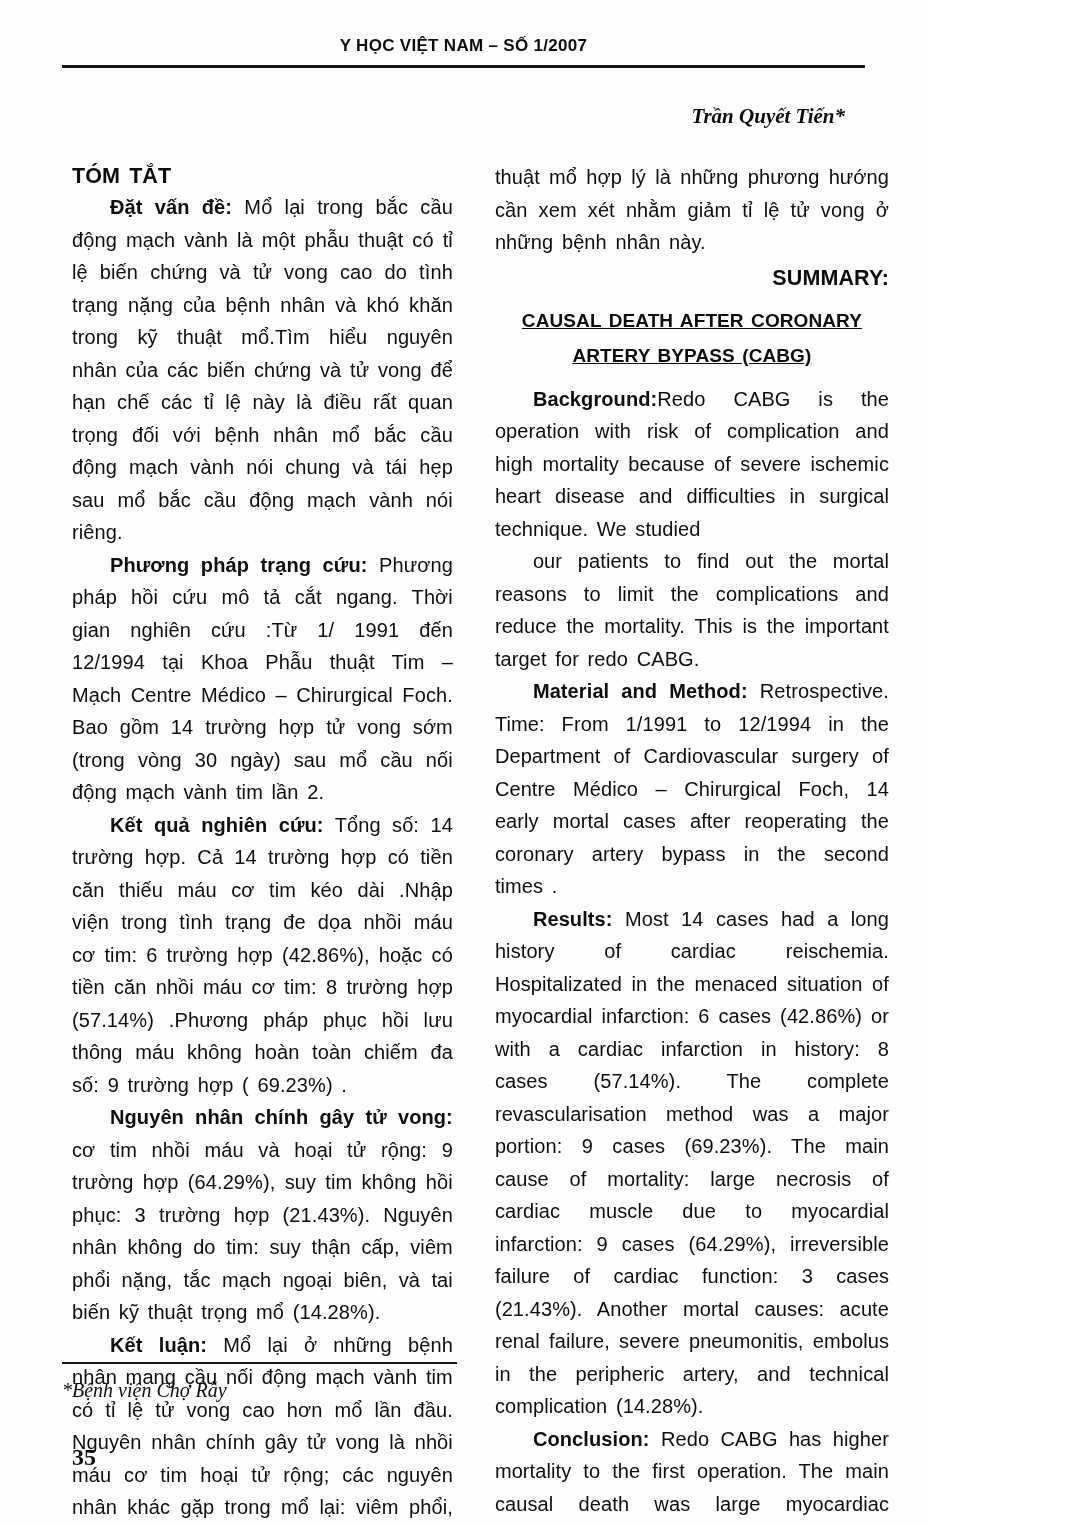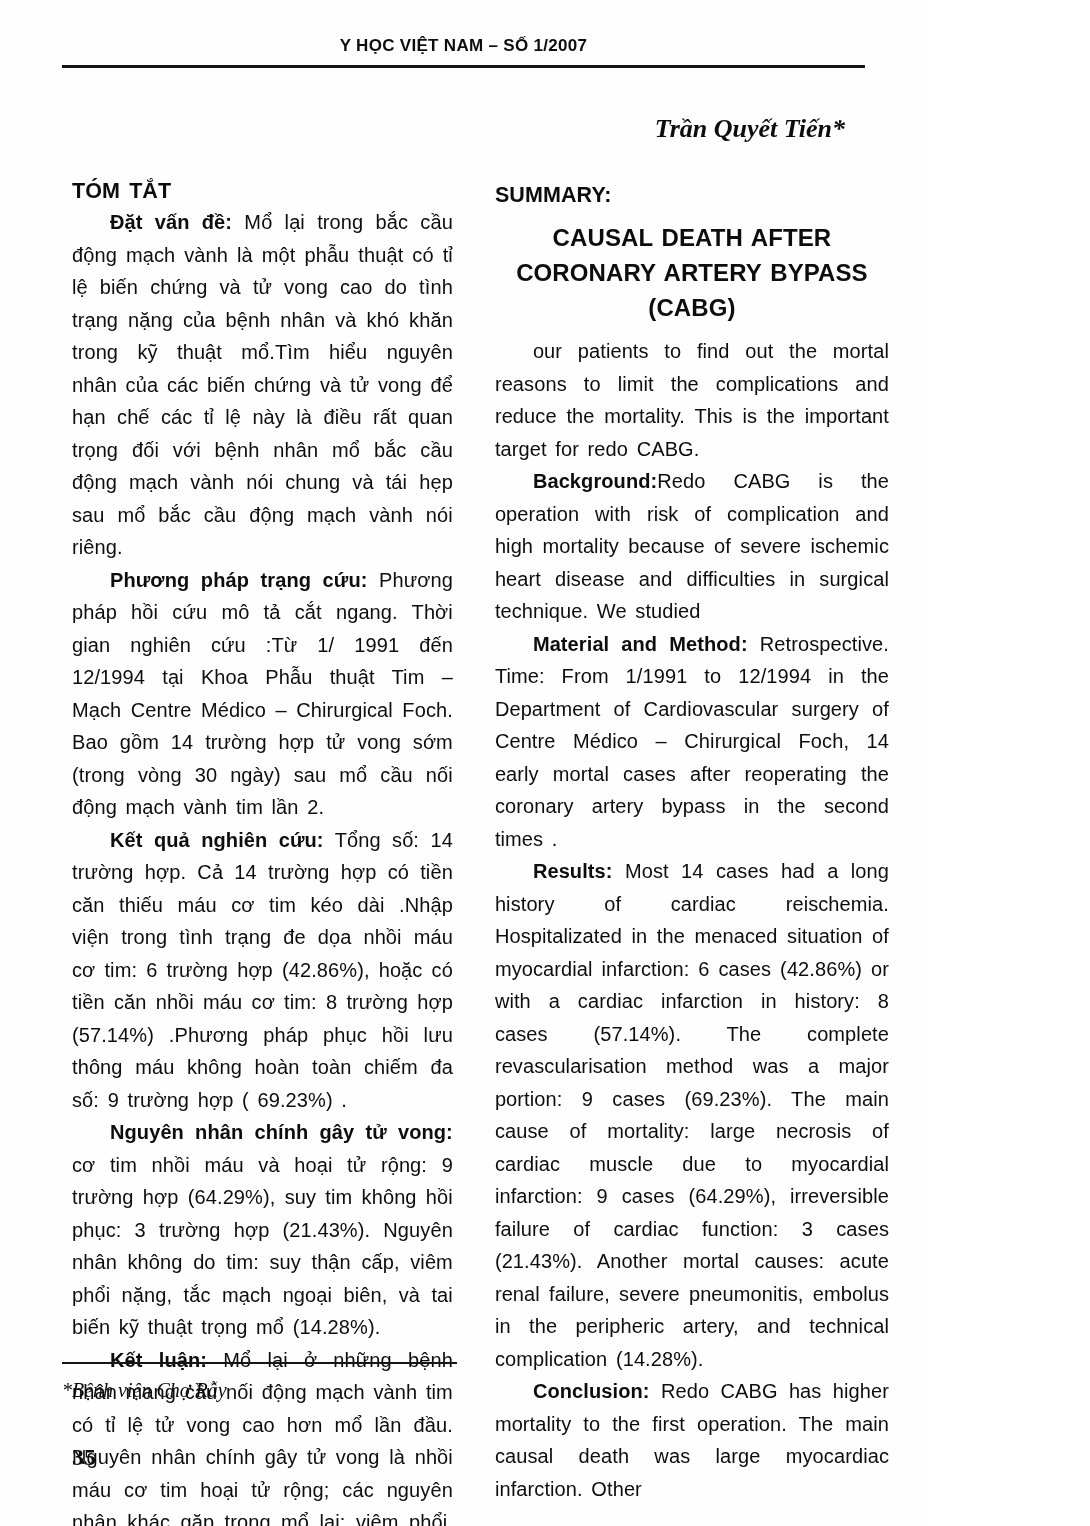--- a/index.html
+++ b/index.html
@@ -25,27 +25,27 @@
   .title{
     margin:15px 28px 0 28px;
     text-align:center;
     font-family:"Liberation Serif","DejaVu Serif",serif;
     font-weight:700;
     font-size:30px;
     line-height:36px;
     letter-spacing:.2px;
   }
   .author{
-    margin-top:46px;
+    margin-top:36px;
     padding-right:82px;
     text-align:right;
     font-family:"Liberation Serif","DejaVu Serif",serif;
     font-style:italic;
     font-weight:700;
-    font-size:26px;
+    font-size:21px;
   }
   .columns{
     display:flex;
     margin-top:32px;
     padding:0 38px 0 72px;
     gap:42px;
   }
   .col{
     font-size:20px;
     line-height:32.5px;
@@ -58,29 +58,30 @@
   .col p{margin:0;text-indent:38px;}
   .col p.noindent{text-indent:0;}
   .lead{font-weight:700;}
   .sec-heading{
     font-weight:700;
     font-size:21.5px;
     line-height:30px;
     margin:0;
     text-align:left;
   }
-  .sec-heading.summary{margin:4px 0 10px 0;}
+  .sec-heading.summary{margin:4px 0 10px 0;text-align:right;}
   .summary-title{
     font-weight:700;
-    font-size:24px;
+    font-size:19px;
     line-height:35px;
     text-align:center;
     margin:6px 0 10px 0;
     padding:0 8px;
     word-spacing:2px;
+    text-decoration:underline;
   }
   .footnote-wrap{
     position:absolute;
     left:62px;top:1362px;
     width:395px;
     border-top:2.5px solid #161616;
     padding-top:15px;
   }
   .footnote{
     font-family:"Liberation Serif","DejaVu Serif",serif;
@@ -119,24 +120,25 @@
     <div class="col left">
       <div class="sec-heading">TÓM TẮT</div>
       <p><span class="lead">Đặt vấn đề:</span><span> Mổ lại trong bắc cầu động mạch vành là một phẫu thuật có tỉ lệ biến chứng và tử vong cao do tình trạng nặng của bệnh nhân và khó khăn trong kỹ thuật mổ.Tìm hiểu nguyên nhân của các biến chứng và tử vong để hạn chế các tỉ lệ này là điều rất quan trọng đối với bệnh nhân mổ bắc cầu động mạch vành nói chung và tái hẹp sau mổ bắc cầu động mạch vành  nói riêng.</span></p>
       <p><span class="lead">Phương pháp trạng cứu:</span><span> Phương pháp hồi cứu mô tả cắt ngang. Thời gian nghiên cứu :Từ 1/ 1991 đến 12/1994 tại Khoa Phẫu thuật Tim – Mạch Centre Médico – Chirurgical Foch. Bao gồm  14 trường hợp tử vong sớm (trong vòng 30 ngày) sau mổ cầu nối động mạch vành tim lần 2.</span></p>
       <p><span class="lead">Kết quả nghiên cứu:</span><span> Tổng số: 14 trường hợp. Cả 14 trường hợp có tiền căn thiếu máu cơ tim kéo dài .Nhập viện trong tình trạng đe dọa nhồi máu cơ tim: 6 trường hợp (42.86%), hoặc có tiền căn nhồi máu cơ tim: 8 trường hợp (57.14%) .Phương pháp phục hồi lưu thông máu không hoàn toàn chiếm đa số: 9 trường hợp ( 69.23%) .</span></p>
       <p><span class="lead">Nguyên nhân chính gây tử vong:</span><span> cơ tim nhồi máu và hoại tử rộng: 9 trường hợp (64.29%), suy tim không hồi phục: 3 trường hợp (21.43%). Nguyên nhân không do tim: suy thận cấp, viêm phổi nặng, tắc mạch ngoại biên, và tai biến kỹ thuật trọng mổ (14.28%).</span></p>
       <p><span class="lead">Kết luận:</span><span> Mổ lại ở những bệnh nhân mang cầu nối động mạch vành tim có tỉ lệ tử vong cao hơn mổ lần đầu. Nguyên nhân chính gây tử vong là nhồi máu cơ tim hoại tử rộng; các nguyên nhân khác gặp trong mổ lại: viêm phổi, suy thận, suy tim không hồi phục. Phòng tránh các biến chứng thông thường sau mổ, có chiến</span></p>
     </div>
 
     <div class="col right">
+      <p class="noindent">thuật mổ hợp lý là những phương hướng cần xem xét nhằm giảm tỉ lệ tử vong ở những bệnh nhân này.</p>
       <div class="sec-heading summary">SUMMARY:</div>
       <div class="summary-title">CAUSAL DEATH AFTER CORONARY ARTERY BYPASS  (CABG)</div>
+      <p><span class="lead">Background:</span><span>Redo CABG is the operation with risk of complication and high mortality because of severe ischemic heart disease and difficulties in surgical technique. We studied</span></p>
       <p><span>our patients  to find out the mortal reasons to limit the complications and reduce the mortality. This  is the important target for  redo CABG.</span></p>
-      <p><span class="lead">Background:</span><span>Redo CABG is the operation with risk of complication and high mortality because of severe ischemic heart disease and difficulties in surgical technique. We studied</span></p>
       <p><span class="lead">Material and Method:</span><span> Retrospective. Time: From 1/1991 to 12/1994 in the Department of Cardiovascular surgery of Centre Médico – Chirurgical Foch, 14 early mortal cases after reoperating the coronary artery bypass in the second times .</span></p>
       <p><span class="lead">Results:</span><span>  Most 14 cases had a long history of cardiac reischemia. Hospitalizated in the menaced situation of myocardial infarction: 6 cases (42.86%) or with a cardiac infarction in history: 8 cases (57.14%). The complete revascularisation method was a major portion: 9 cases (69.23%). The main cause of mortality: large necrosis of cardiac muscle due to myocardial infarction: 9 cases (64.29%), irreversible failure of cardiac function: 3 cases (21.43%). Another mortal causes: acute renal failure, severe pneumonitis, embolus in the peripheric artery, and technical complication (14.28%).</span></p>
       <p><span class="lead">Conclusion:</span><span> Redo CABG has higher mortality to the first operation. The main causal death was large myocardiac infarction. Other</span></p>
     </div>
 
   </div>
 
   <div class="footnote-wrap">
     <div class="footnote">*Bệnh viện Chợ Rẫy</div>
   </div>

